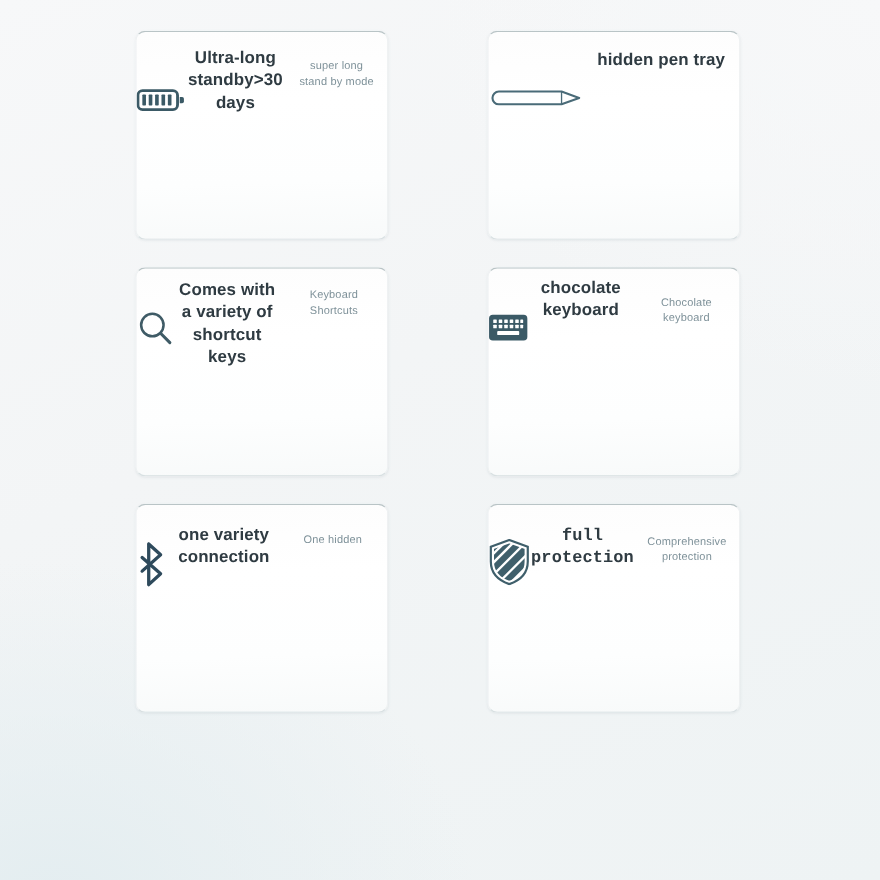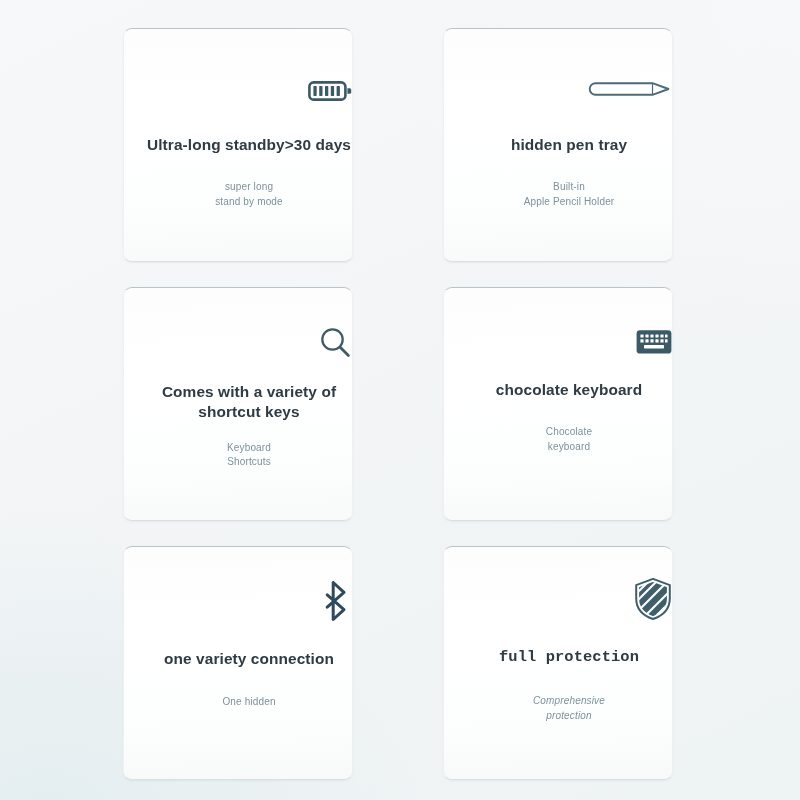--- a/index.html
+++ b/index.html
@@ -34,32 +34,31 @@
     display: grid;
     grid-template-columns: 230px 230px;
     grid-column-gap: 90px;
     grid-row-auto-flow: row;
     grid-row-gap: 25px;
   }
 
   .feature-card {
     position: relative;
     width: 230px;
-    height: 234px;
+    height: 190px;
     box-sizing: border-box;
     border-radius: 9px;
     background: linear-gradient(178deg, #fdfdfd 0%, #ffffff 34%, #fdfefe 72%, #f8fafa 100%);
     border-top: 1.2px solid #b9c4c6;
     border-bottom: 1.2px solid #d8e0e2;
     border-left: 1px solid #eef1f2;
     border-right: 1px solid #eef1f2;
     box-shadow: 0 1px 2px rgba(120,140,145,0.10);
     display: flex;
-    flex-direction: column;
-    align-items: flex-end;
+    align-items: flex-start;
     overflow: hidden;
   }
 
   
   .card-icon {
     height: 60px;
     margin-top: 34px;
     display: flex;
     align-items: center;
     justify-content: center;
@@ -104,21 +103,21 @@
   .card-keyboard .card-icon { margin-top: 24px; }
   .card-keyboard .card-title { }
   .card-keyboard .card-sub { margin-top: 25px; }
 
   .card-bluetooth .card-icon { margin-top: 24px; }
   .card-bluetooth .card-title { margin-top: 18px; }
   .card-bluetooth .card-sub { margin-top: 26px; }
 
   .card-shield .card-icon { margin-top: 22px; }
   .card-shield .card-title { margin-top: 18px; font-family: Liberation Mono, monospace; }
-  .card-shield .card-sub { margin-top: 27px; font-style: italic; }
+  .card-shield .card-sub { margin-top: 27px; }
 
   .sub-line { display: block; }
 </style>
 </head>
 <body>
 
 <div id="page">
 
   <div id="feature-grid">
 
@@ -142,24 +141,20 @@
     </div>
 
     <div class="feature-card card-pen">
       <div class="card-icon">
         <svg width="86" height="20" viewBox="0 0 86 20" fill="none" xmlns="http://www.w3.org/2000/svg">
           <path d="M9.5 4.2 H66.5 L82.5 10 L66.5 15.8 H9.5 A5.8 5.8 0 0 1 9.5 4.2 Z" stroke="#4a6b78" stroke-width="1.9" stroke-linejoin="round" fill="none"></path>
           <path d="M66.5 4.2 V15.8" stroke="#4a6b78" stroke-width="1.2"></path>
         </svg>
       </div>
       <div class="card-title">hidden pen tray</div>
-      <div class="card-sub">
-        <span class="sub-line">Built-in</span>
-        <span class="sub-line">Apple Pencil Holder</span>
-      </div>
     </div>
 
     <div class="feature-card card-shortcuts">
       <div class="card-icon">
         <svg width="34" height="34" viewBox="0 0 34 34" fill="none" xmlns="http://www.w3.org/2000/svg">
           <circle cx="14.5" cy="14.5" r="10.2" stroke="#3f5b66" stroke-width="2.3"></circle>
           <path d="M22.2 22.2 L30.4 30.4" stroke="#3f5b66" stroke-width="2.8" stroke-linecap="round"></path>
         </svg>
       </div>
       <div class="card-title">Comes with a variety of shortcut keys</div>

